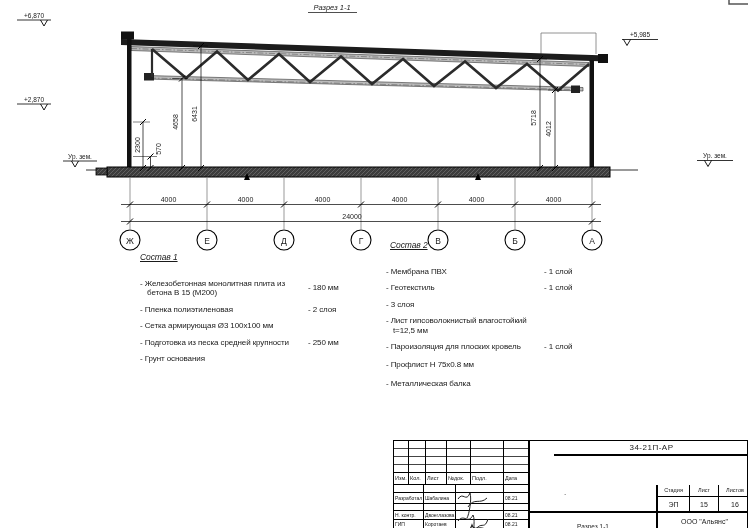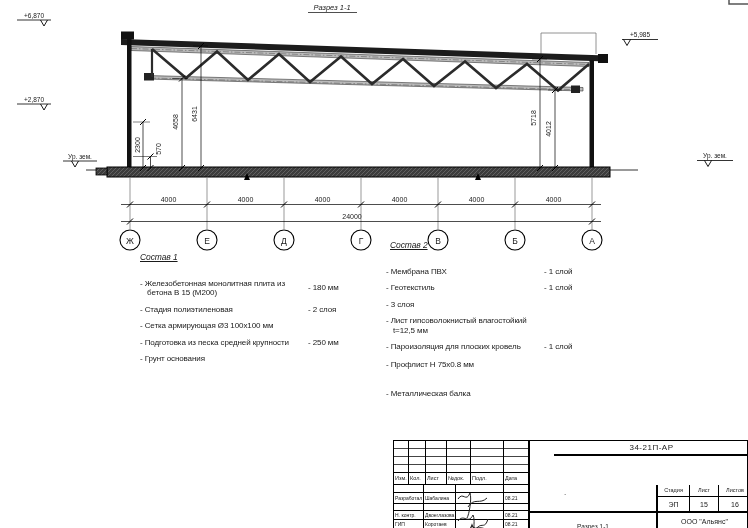--- a/index.html
+++ b/index.html
@@ -15,21 +15,21 @@
   
   .sostav { position:absolute; font-size:8px; line-height:9.5px; letter-spacing:-0.1px; }
   .sostav-title { font-style:italic; text-decoration:underline; font-size:8.5px; margin-bottom:16px; }
   .s-item { display:flex; align-items:center; margin-bottom:7px; }
   .s-name { padding-left:7px; text-indent:-7px; }
   .sostav1 .s-name { width:168px; }
   .sostav1 .s-val  { width:56px; }
   .sostav2 .s-name { width:158px; }
   .sostav2 .s-val  { width:60px; }
   .sostav2 .s-item:nth-of-type(7) { margin-top:8px; }
-  .sostav2 .s-item:nth-of-type(8) { margin-top:20px; }
+  .sostav2 .s-item:nth-of-type(8) { margin-top:10px; }
 
   
   .titleblock { position:absolute; left:393px; top:440px; width:355px; height:100px;
                 border:1px solid #000; font-size:5px; line-height:1; }
   .tbl-left { position:absolute; left:0; top:0; width:134px; height:100px; }
   .row { display:flex; }
   .c { border-right:1px solid #000; border-bottom:1px solid #000; overflow:hidden;
        white-space:nowrap; display:flex; align-items:center; padding-left:1px; }
   .blank32 { height:32px; background:repeating-linear-gradient(to bottom, transparent 0 7px, #444 7px 8px); }
   .hrow .c { height:12px; font-size:5.5px; }
@@ -209,21 +209,21 @@
     </g>
   </svg>
 
   <div class="sostav sostav1" style="left:140px; top:253px; width:232px;">
     <div class="sostav-title" style="width:200px; text-align:left;">Состав 1</div>
     <div class="s-item">
       <div class="s-name">- Железобетонная  монолитная плита из бетона В 15 (М200)</div>
       <div class="s-val">- 180 мм</div>
     </div>
     <div class="s-item">
-      <div class="s-name">- Стадия полиэтиленовая</div>
+      <div class="s-name">- Пленка полиэтиленовая</div>
       <div class="s-val">- 2 слоя</div>
     </div>
     <div class="s-item">
       <div class="s-name">- Сетка армирующая Ø3 100х100 мм</div>
       <div class="s-val"></div>
     </div>
     <div class="s-item">
       <div class="s-name">- Подготовка из песка средней крупности</div>
       <div class="s-val">- 250 мм</div>
     </div>

